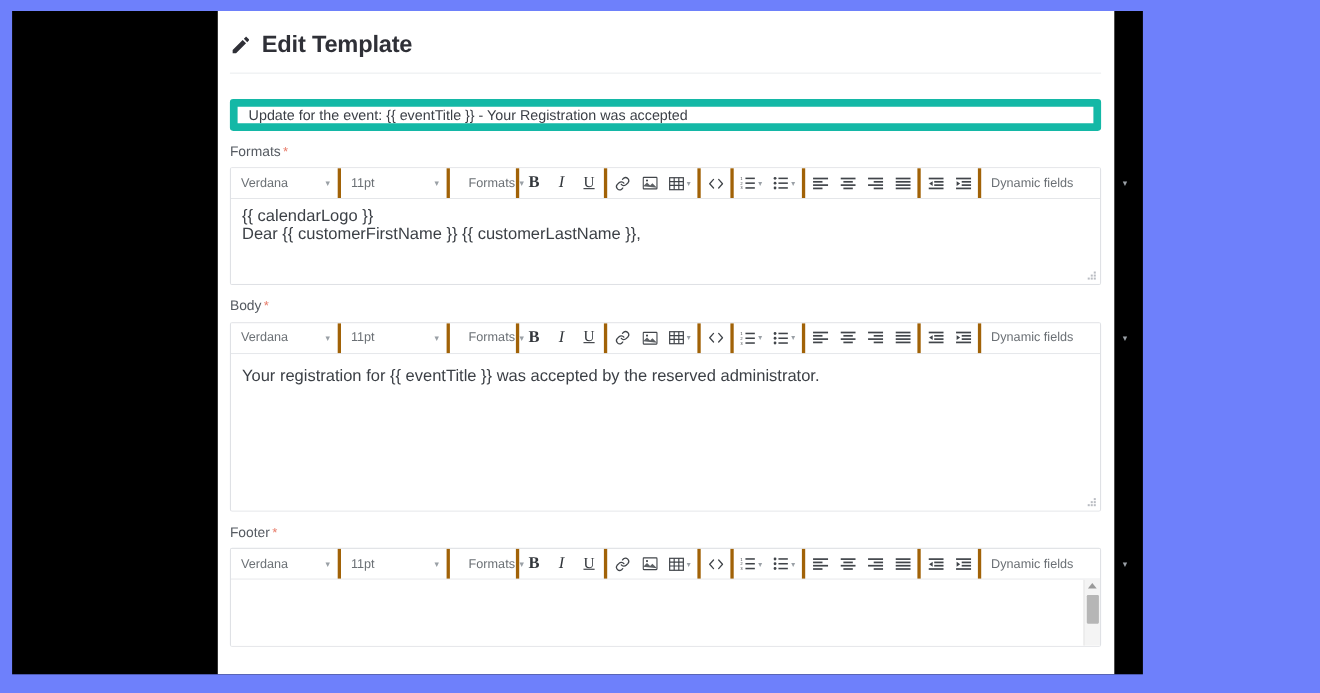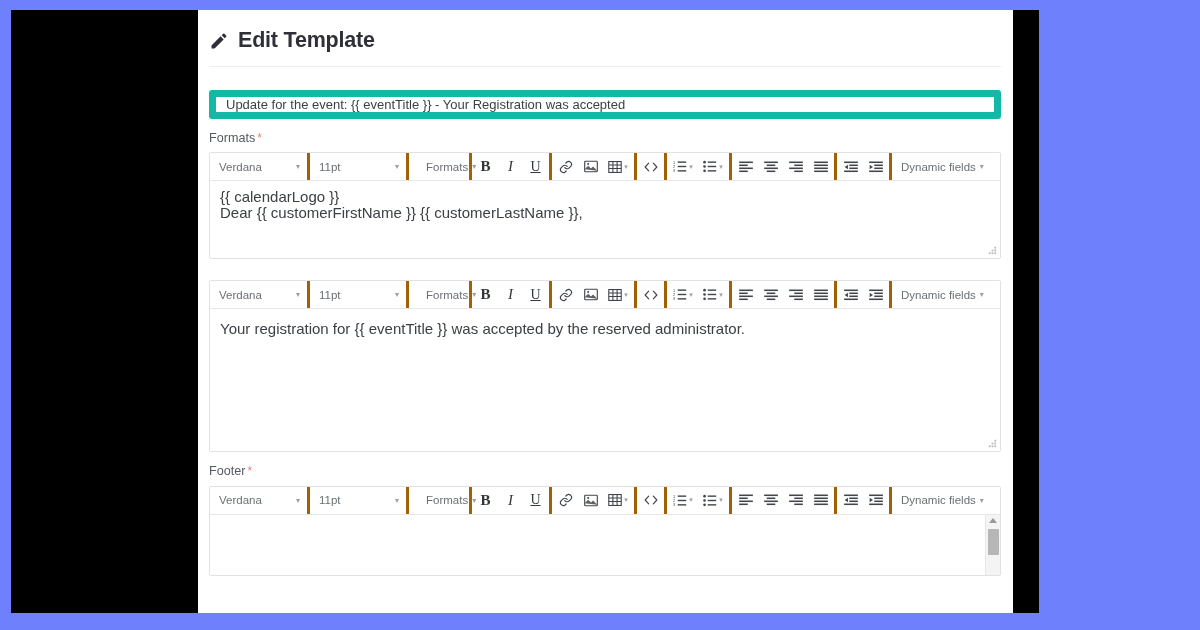--- a/index.html
+++ b/index.html
@@ -122,21 +122,21 @@
     color: #6b7075;
     padding: 0 6px 0 8px;
     white-space: nowrap;
     cursor: default;
   }
   .tb-select .caret { color: #9aa0a6; font-size: 8px; margin-left: 10px; }
   .sel-font  { width: 95px; }
   .sel-size  { width: 94px; }
   .sel-fmt   { width: 58px; padding-left: 16px; }
   .sel-fmt .caret { margin-left: 4px; }
-  .sel-dyn   { width: 94px; }
+  .sel-dyn   { width: 94px; gap: 41px; }
   .sel-dyn .caret { margin-left: 4px; }
 
   .tb-btn {
     width: 25px;
     height: 26px;
     display: flex;
     align-items: center;
     justify-content: center;
     color: #41454a;
     cursor: default;
@@ -387,20 +387,23 @@
             <rect x="8" y="5" width="2" height="2"></rect>
             <rect x="5" y="5" width="2" height="2"></rect>
             <rect x="8" y="8" width="2" height="2"></rect>
             <rect x="5" y="8" width="2" height="2"></rect>
             <rect x="2" y="8" width="2" height="2"></rect>
         </svg>
       </div>
     </div>
 
     <div class="sec-gap"></div>
+    <div class="field-label">
+      <span>Body</span><span class="req">*</span>
+    </div>
     <div class="editor">
       <div class="toolbar">
         <div class="tb-group">
           <div class="tb-select sel-font">
             <span>Verdana</span>
             <span class="caret">▾</span>
           </div>
         </div>
         <div class="tb-group">
           <div class="tb-select sel-size">

